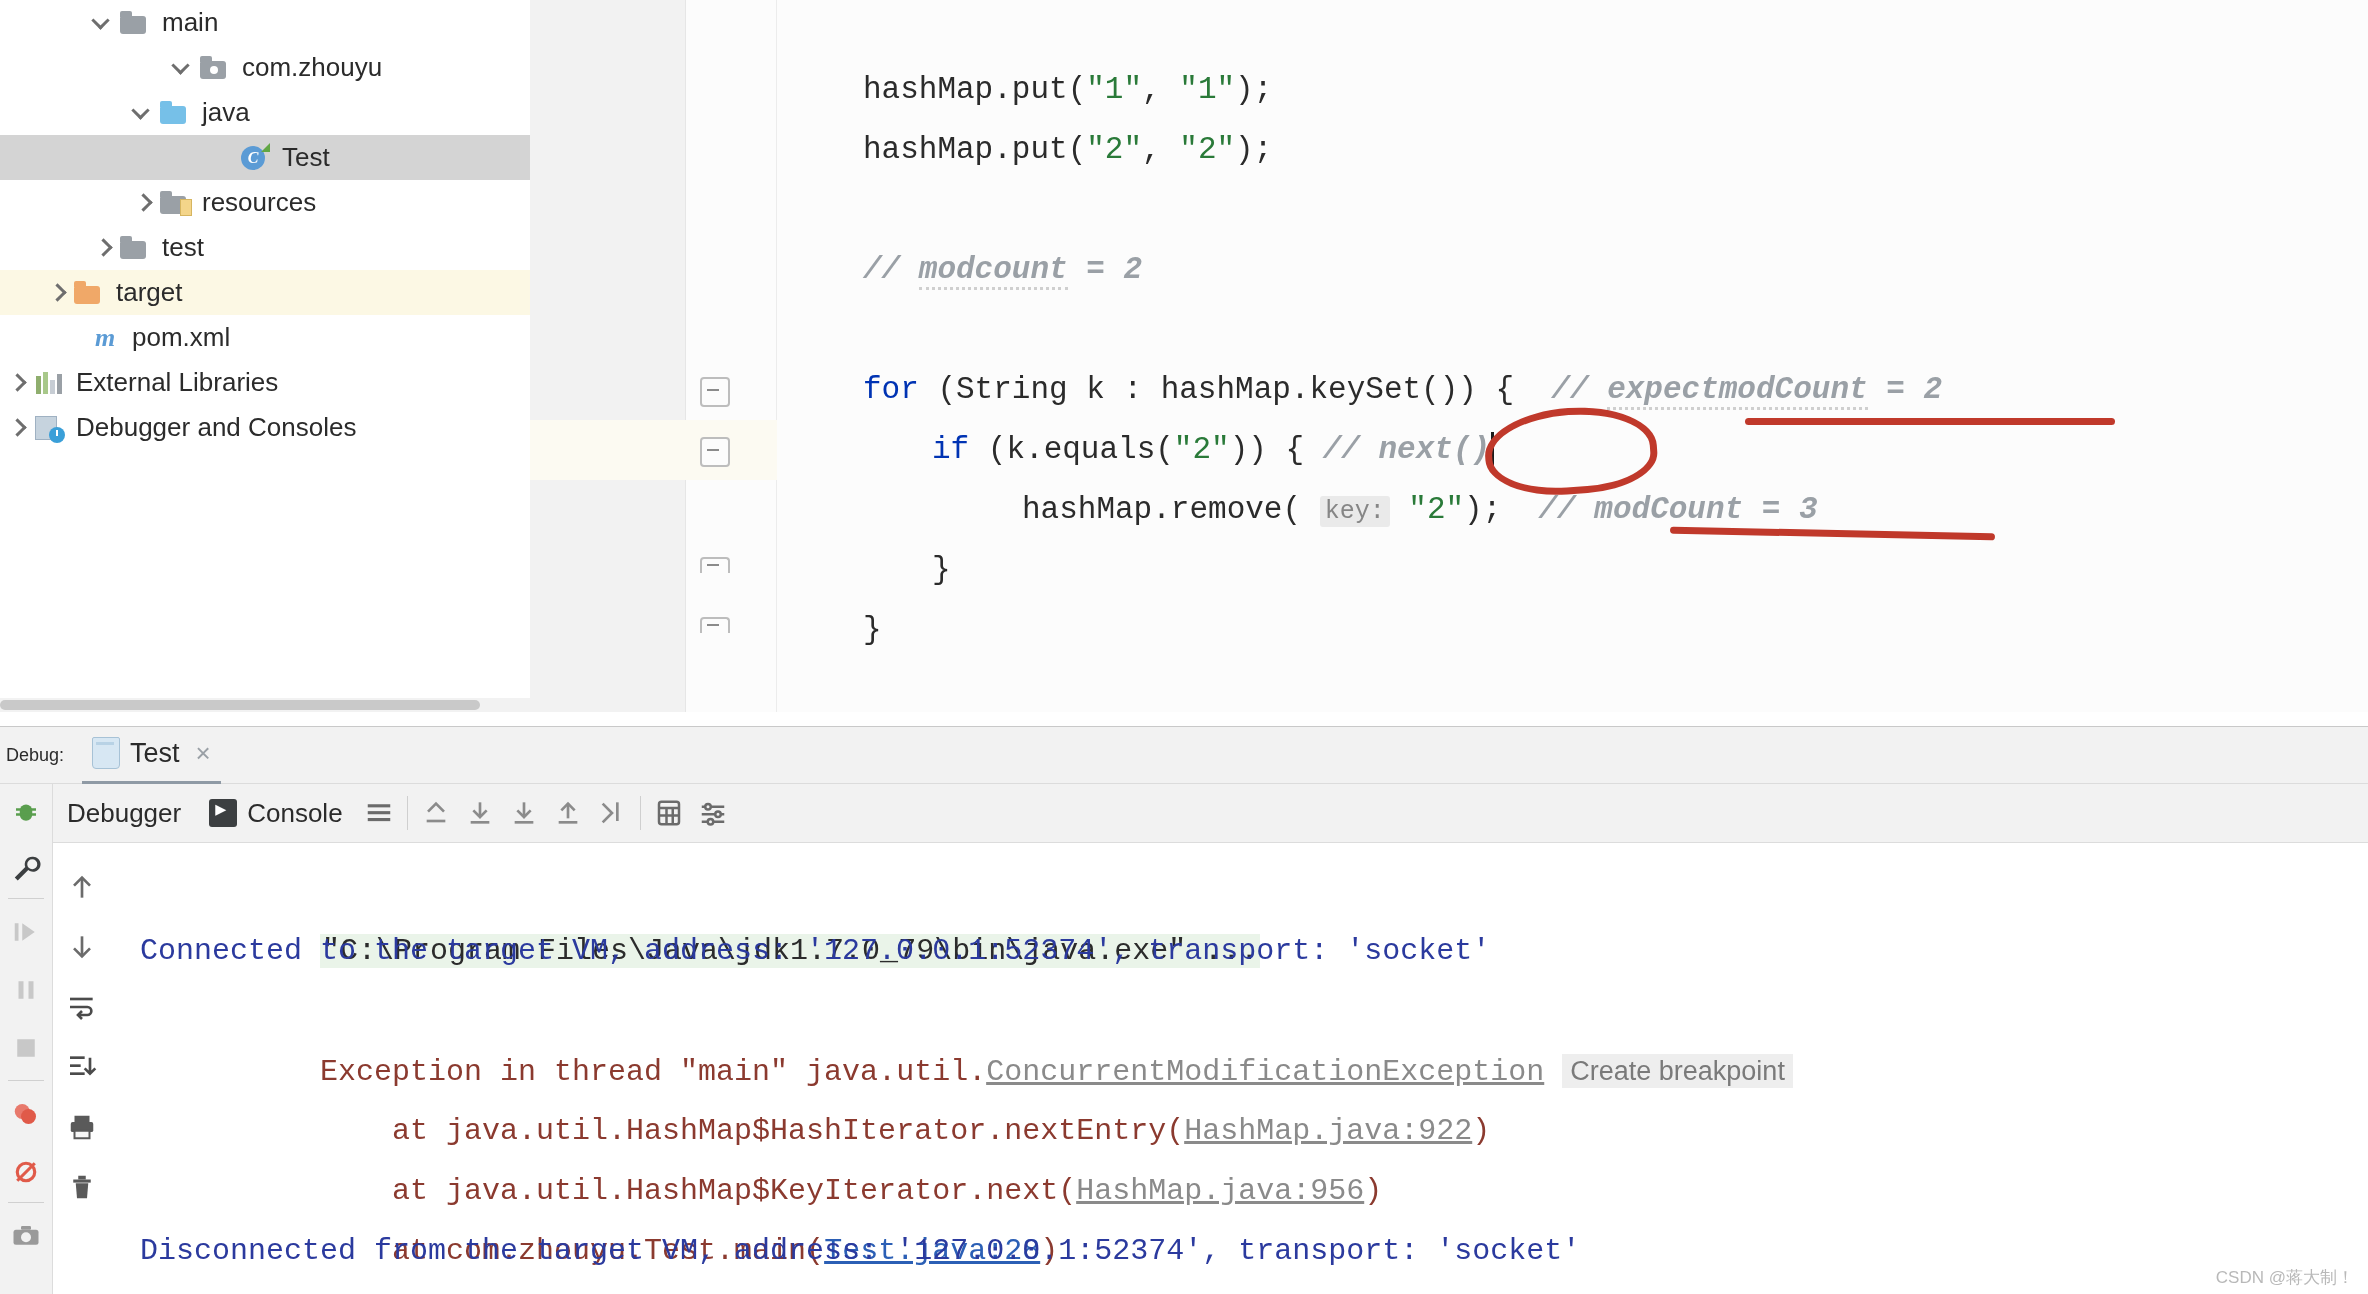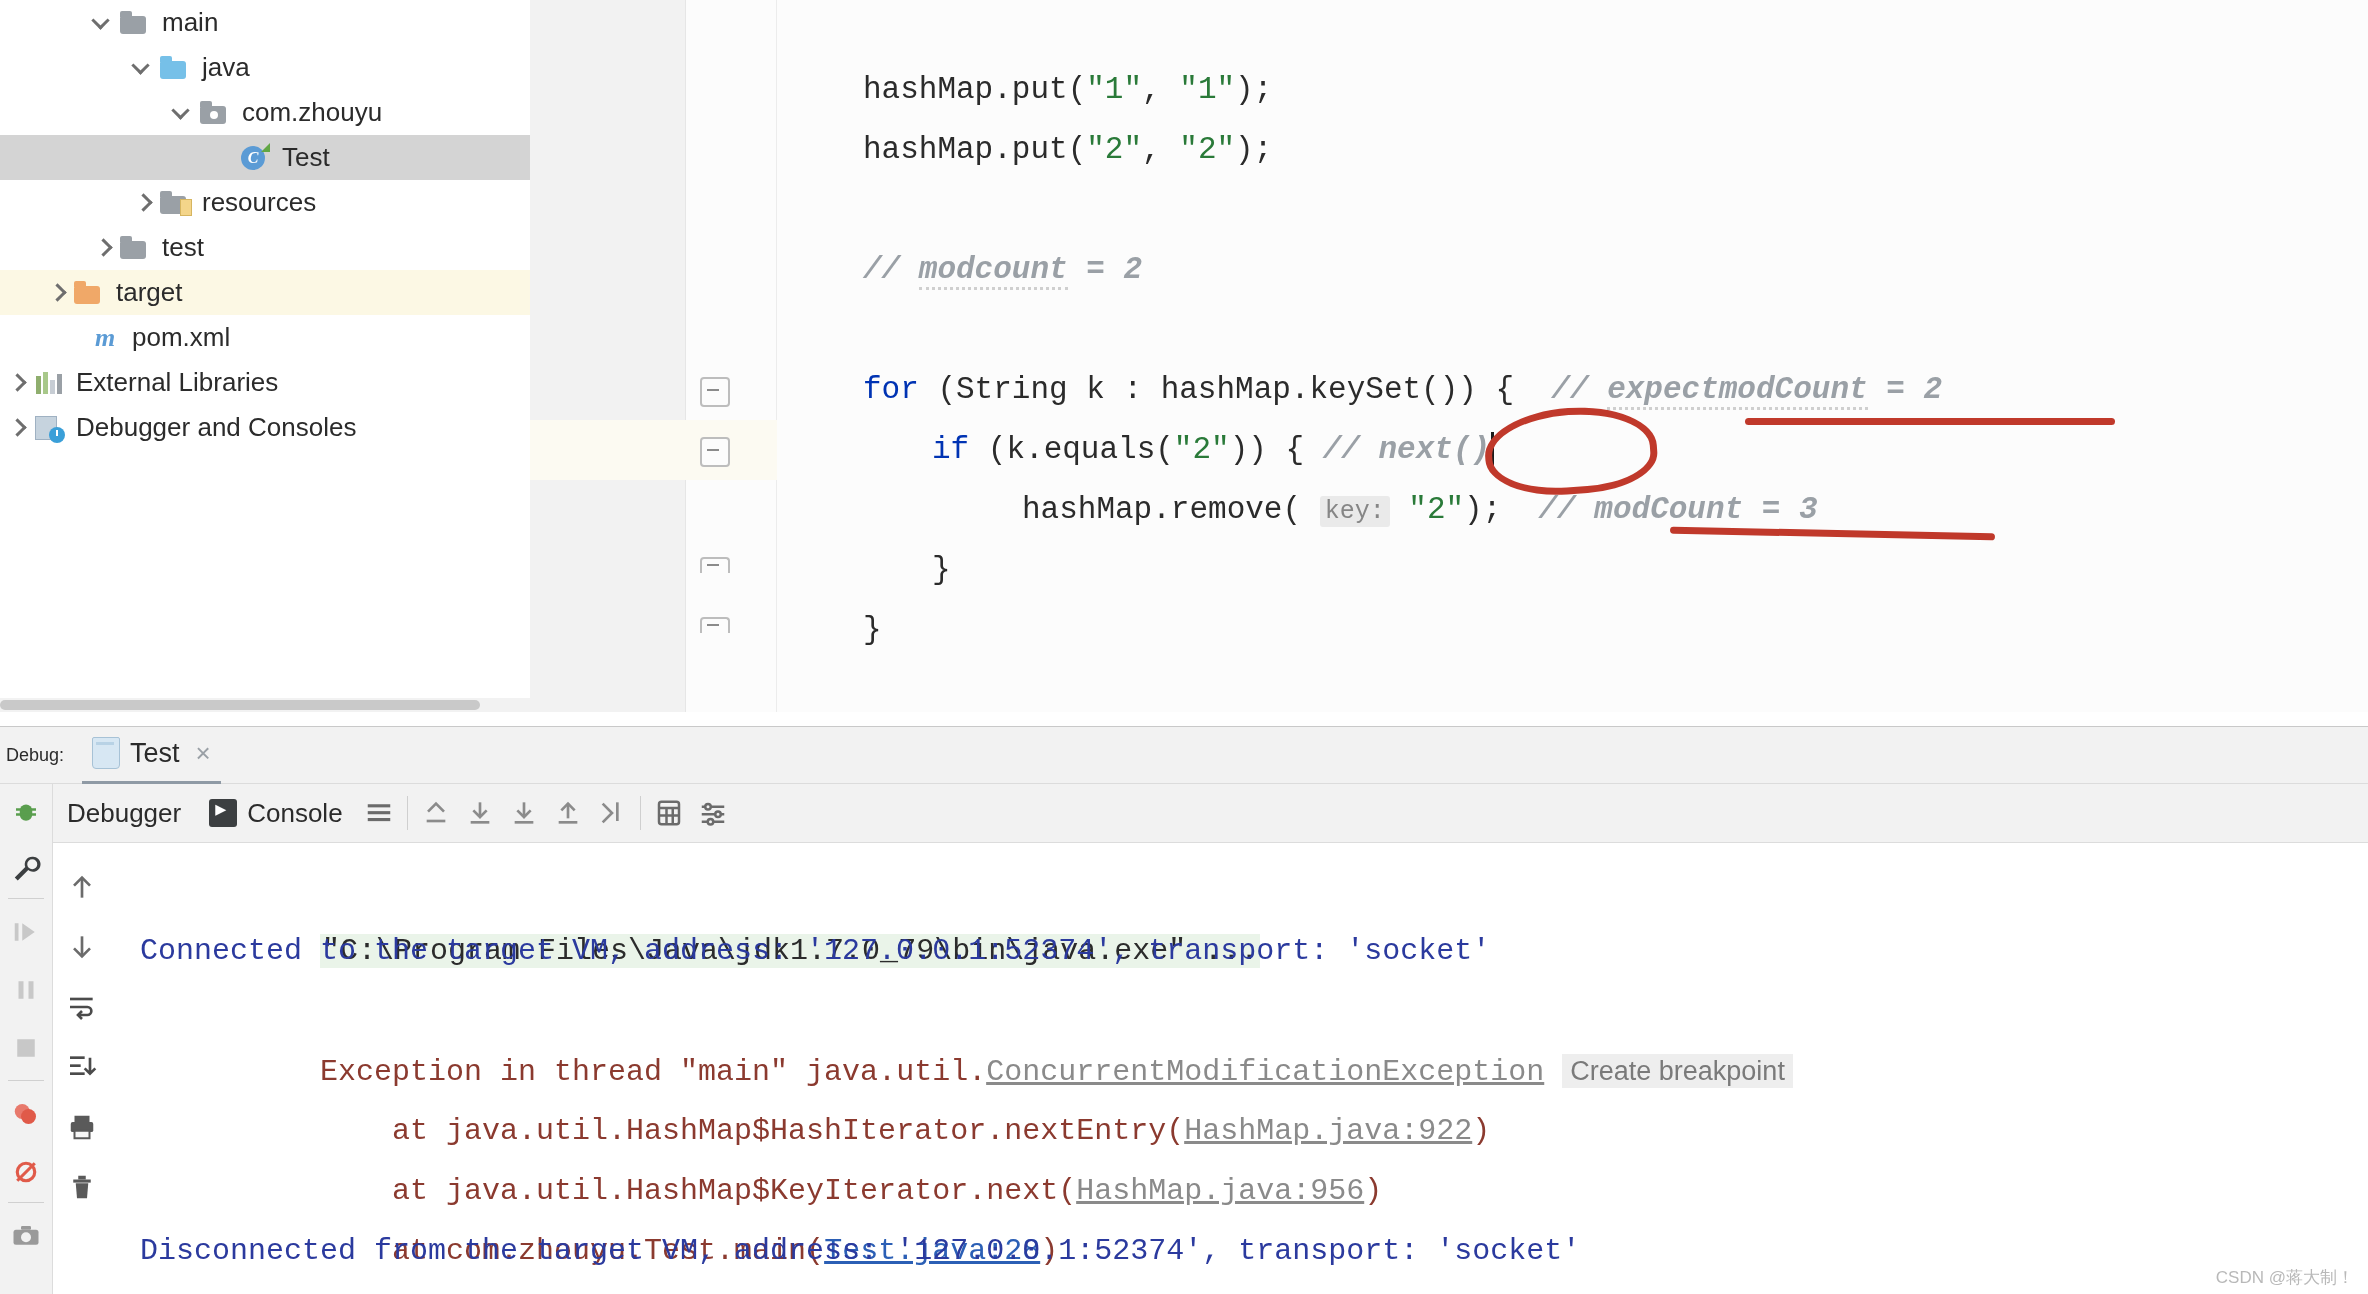--- a/index.html
+++ b/index.html
@@ -390,32 +390,32 @@
   <div id="top">
 
     <div id="tree">
 
       <div class="tree-row" style="top:0;padding-left:88px;">
         <span class="arrow down"></span>
         <span class="ficon folder"></span>
         <span class="tree-label">main</span>
       </div>
 
-      <div class="tree-row" style="padding-left:128px;">
-        <span class="arrow down"></span>
-        <span class="ficon folder blue"></span>
-        <span class="tree-label">java</span>
-      </div>
-
       <div class="tree-row" style="padding-left:168px;">
         <span class="arrow down"></span>
         <span class="ficon folder">
             <i class="dot"></i>
           </span>
         <span class="tree-label">com.zhouyu</span>
+      </div>
+
+      <div class="tree-row" style="padding-left:128px;">
+        <span class="arrow down"></span>
+        <span class="ficon folder blue"></span>
+        <span class="tree-label">java</span>
       </div>
 
       <div class="tree-row selected" style="padding-left:238px;">
         <span class="cls-icon">
           <i class="circle">C</i>
             <i class="tri"></i>
         </span>
         <span class="tree-label">Test</span>
       </div>
 

